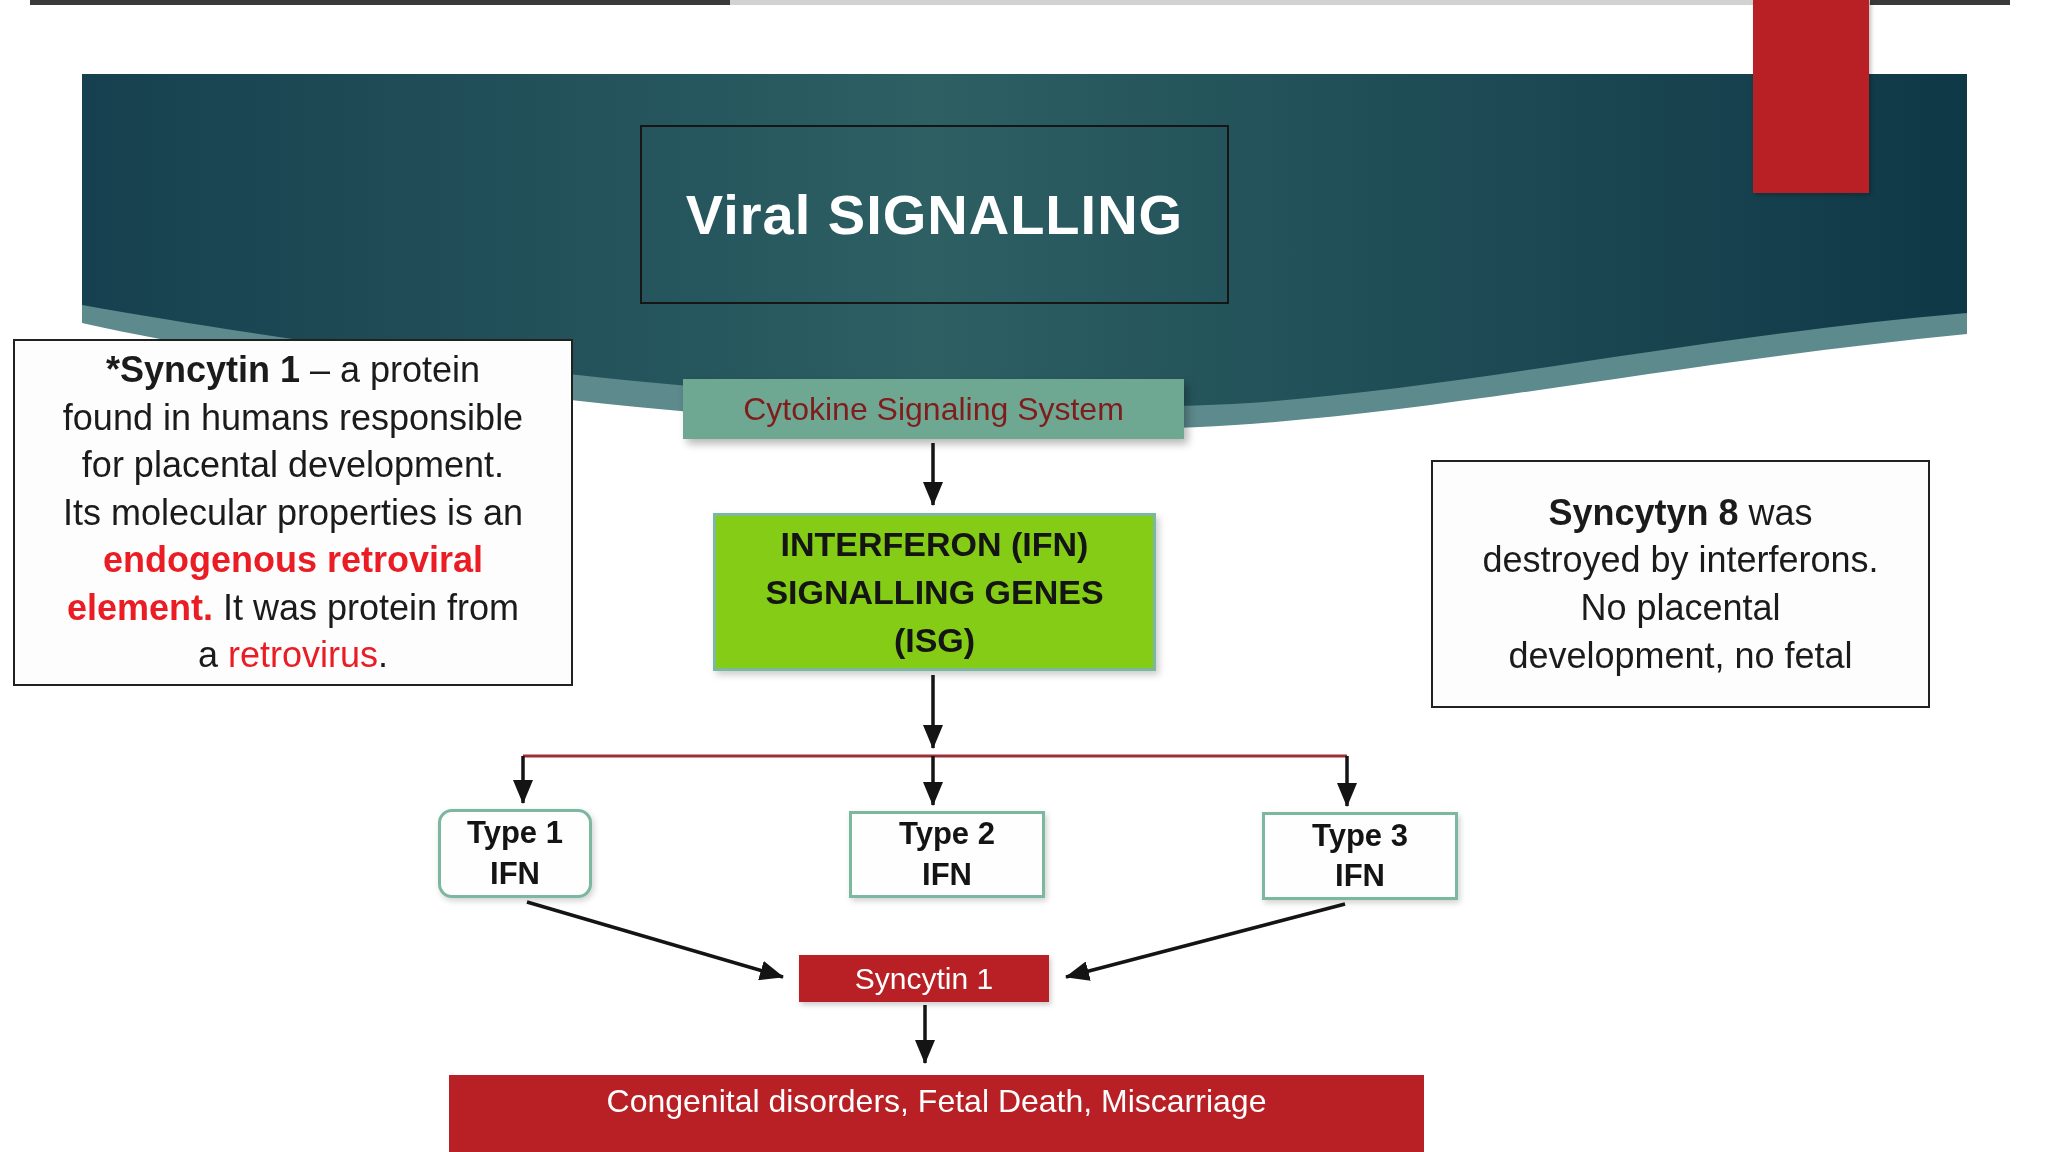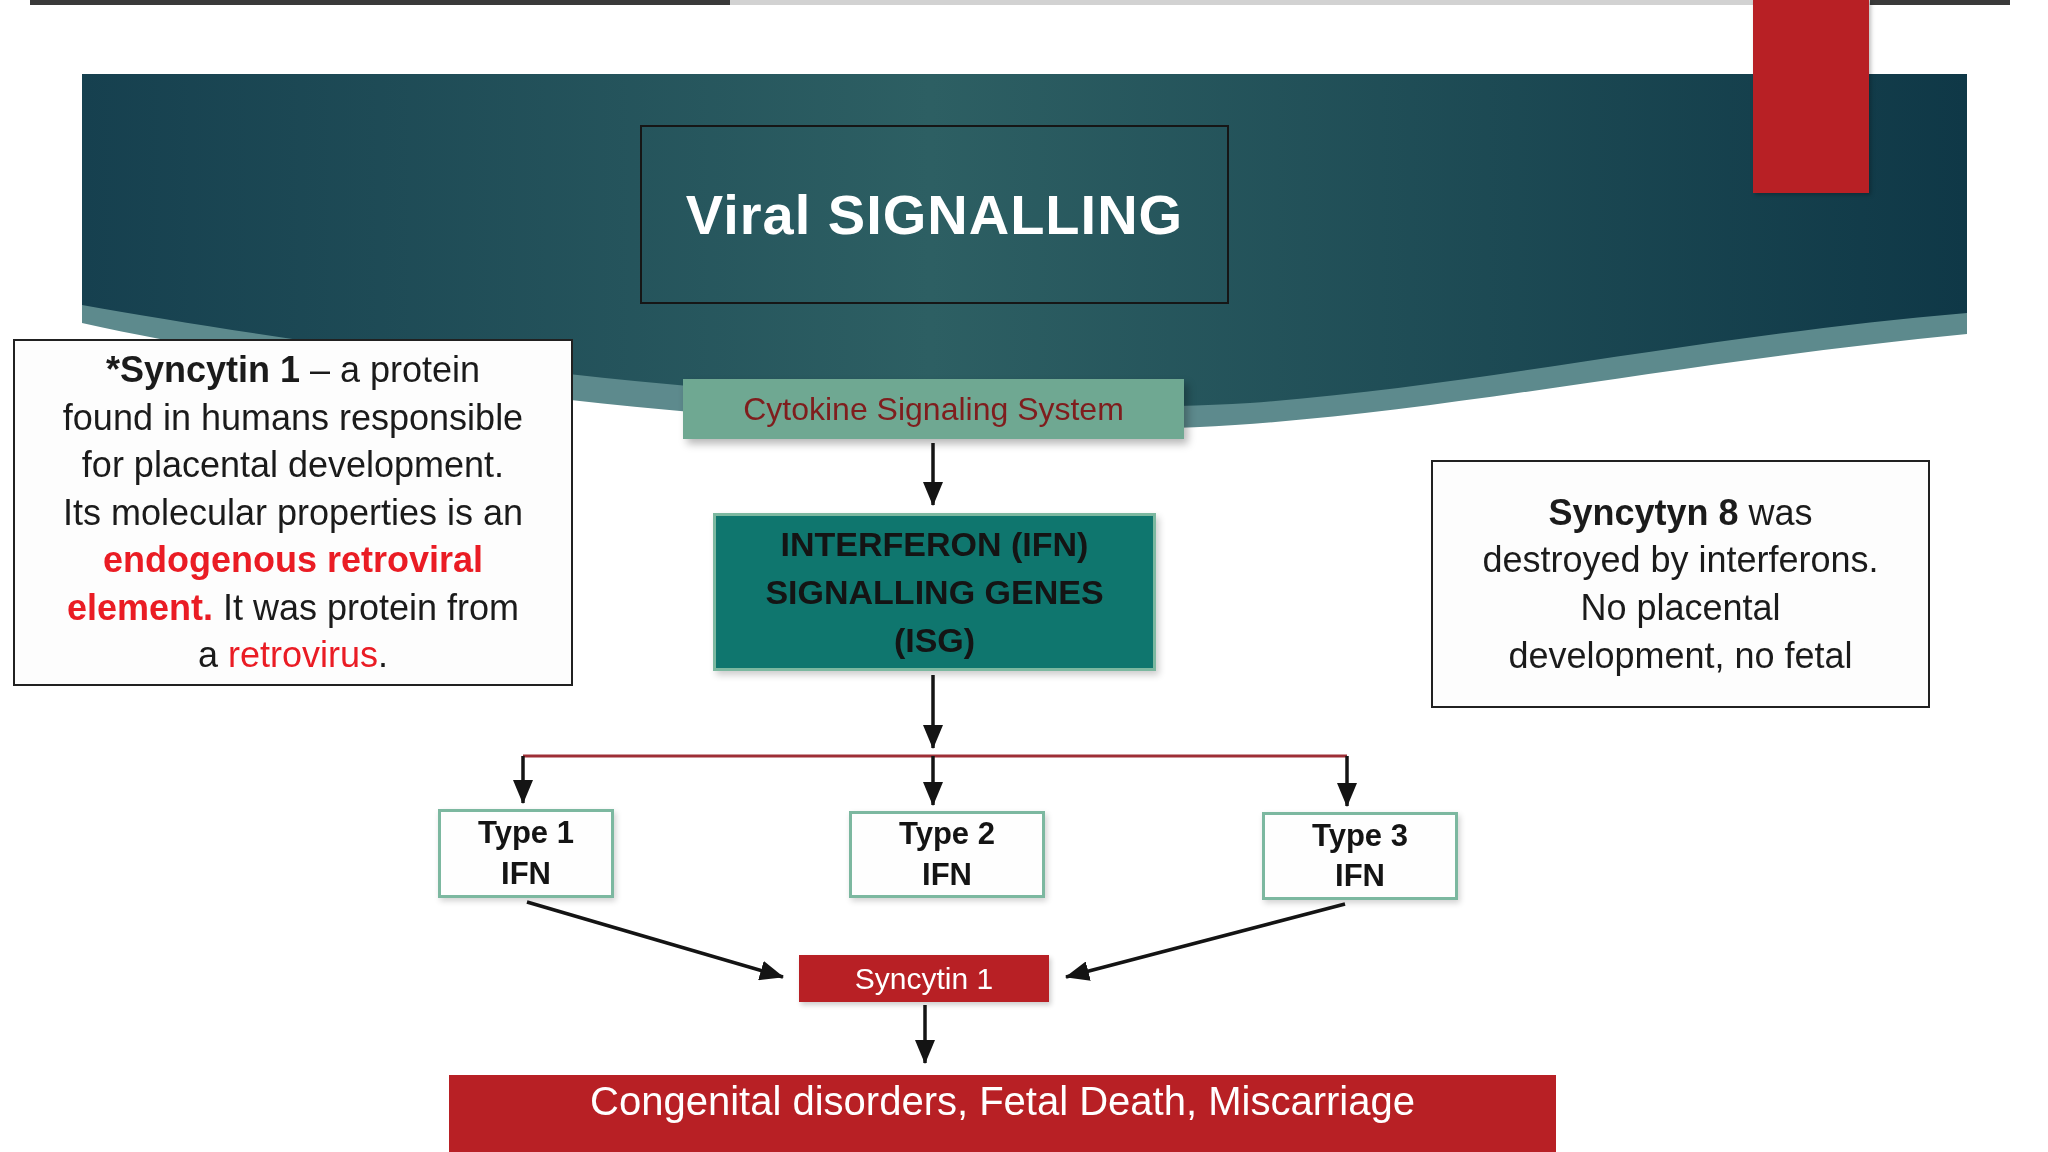--- a/index.html
+++ b/index.html
@@ -53,47 +53,47 @@
 
   .cytokine-box{
     position:absolute;left:683px;top:379px;width:501px;height:60px;
     background:var(--green-fill,#6fa892);color:#7f1d1d;font-size:32px;
     display:flex;align-items:center;justify-content:center;
     box-shadow:4px 5px 8px rgba(0,0,0,.28);
   }
 
   .isg-box{
     position:absolute;left:713px;top:513px;width:443px;height:158px;
-    background:#0f766e;border:3px solid var(--green-border,#7cb8a0);box-sizing:border-box;
+    background:#84cc16;border:3px solid var(--green-border,#7cb8a0);box-sizing:border-box;
     display:flex;flex-direction:column;align-items:center;justify-content:center;
     font-weight:bold;font-size:34px;line-height:1.42;text-align:center;color:#141414;
     box-shadow:3px 4px 7px rgba(0,0,0,.2);
   }
 
   .type-box{
     position:absolute;width:196px;height:88px;
     background:#fefefe;border:3px solid var(--green-border,#7cb8a0);box-sizing:border-box;
     display:flex;flex-direction:column;align-items:center;justify-content:center;
     font-weight:bold;font-size:31px;line-height:1.3;text-align:center;color:#141414;
     box-shadow:2px 3px 6px rgba(0,0,0,.18);
   }
-  .type-1{left:438px;top:809px;width:176px;height:89px;}
+  .type-1{left:438px;top:809px;width:154px;height:89px;border-radius:14px;}
   .type-2{left:849px;top:811px;height:87px;}
   .type-3{left:1262px;top:812px;}
 
   .syncytin-box{
     position:absolute;left:799px;top:955px;width:250px;height:47px;
     background:var(--accent-red,#b82025);color:#fff;font-size:30px;
     display:flex;align-items:center;justify-content:center;
     box-shadow:2px 3px 5px rgba(0,0,0,.2);
   }
 
   .outcome-banner{
-    position:absolute;left:449px;top:1075px;width:1107px;height:77px;
-    background:var(--accent-red,#b82025);color:#fff;font-size:40px;
+    position:absolute;left:449px;top:1075px;width:975px;height:77px;
+    background:var(--accent-red,#b82025);color:#fff;font-size:32px;
     display:flex;align-items:center;justify-content:center;
     padding-bottom:24px;box-sizing:border-box;
   }
 
   svg.connectors{position:absolute;left:0;top:0;pointer-events:none;}
   .arrow{stroke:#141414;stroke-width:3.5;fill:none;}
   .branch-line{stroke:var(--line-red,#9e2e36);stroke-width:3;fill:none;}
   .arrow-head{fill:#141414;}
 </style>
 </head>

